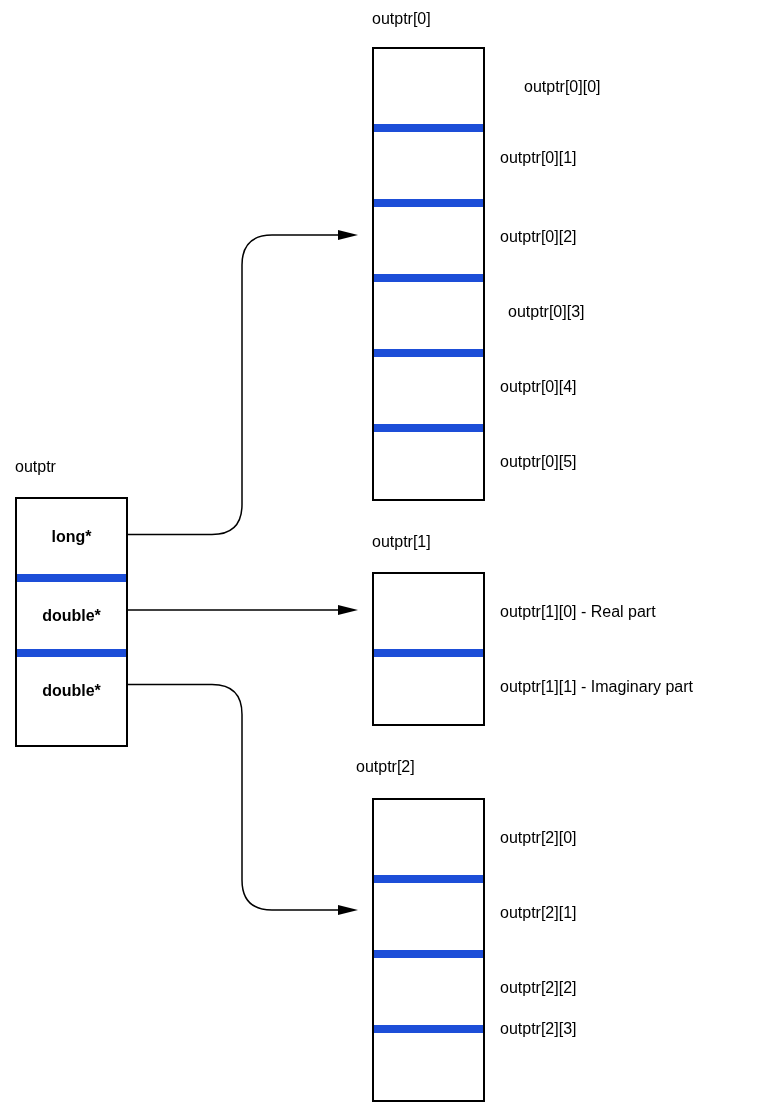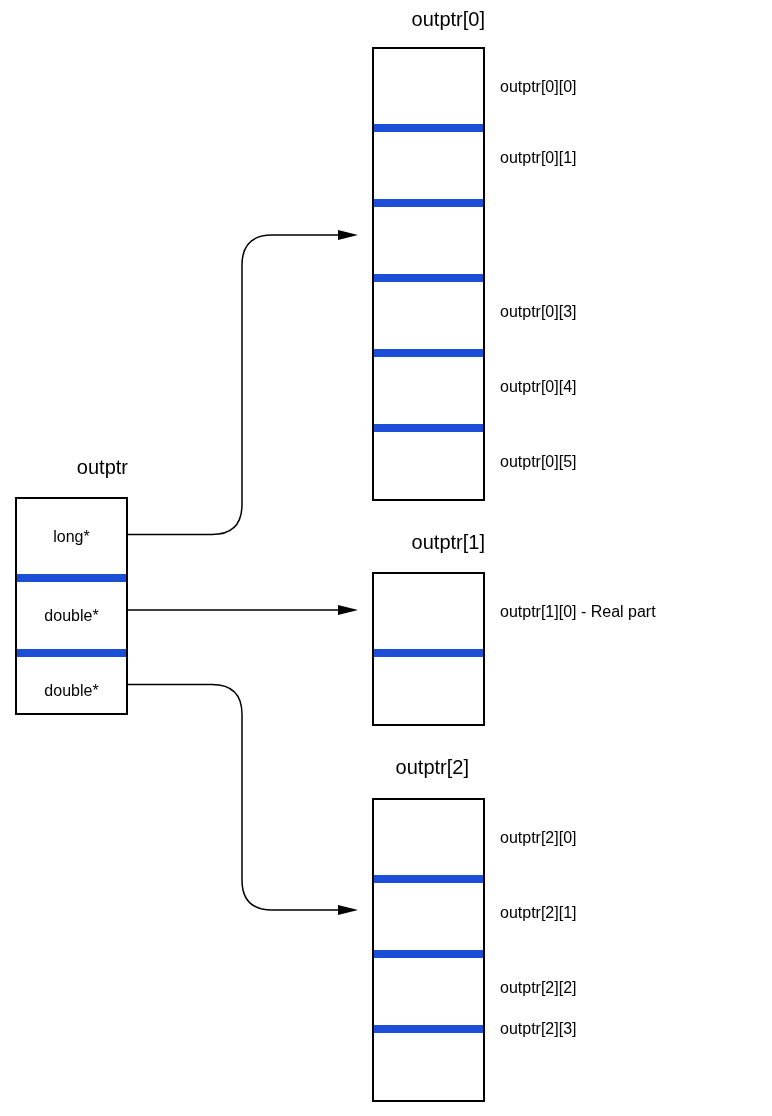--- a/index.html
+++ b/index.html
@@ -31,22 +31,22 @@
     display: flex;
     align-items: center;
     justify-content: center;
     font-size: 16px;
     white-space: nowrap;
   }
   .cell + .cell { border-top: 8px solid #1d4ed8; }
   .block-title {
     position: absolute;
     width: 113px;
-    text-align: right;
-    font-size: 20px;
+    text-align: left;
+    font-size: 16px;
     line-height: 18px;
     white-space: nowrap;
   }
   .cell-label {
     position: absolute;
     left: 500px;
     height: 75px;
     display: flex;
     align-items: center;
     font-size: 16px;
@@ -61,47 +61,49 @@
   <svg class="arrow-layer" width="772" height="1116" viewBox="0 0 772 1116" xmlns="http://www.w3.org/2000/svg">
     <path d="M 128 534.5 H 212 Q 242 534.5 242 504.5 V 265 Q 242 235 272 235 H 340" fill="none" stroke="#000000" stroke-width="1.5"></path>
     <polygon points="338,230 358,235 338,240" fill="#000000"></polygon>
     <path d="M 128 610 H 340" fill="none" stroke="#000000" stroke-width="1.5"></path>
     <polygon points="338,605 358,610 338,615" fill="#000000"></polygon>
     <path d="M 128 684.5 H 212 Q 242 684.5 242 714.5 V 880 Q 242 910 272 910 H 340" fill="none" stroke="#000000" stroke-width="1.5"></path>
     <polygon points="338,905 358,910 338,915" fill="#000000"></polygon>
   </svg>
 
   <div class="block-title" style="left:15px; top:458px;">outptr</div>
-  <div class="box" style="left:15px; top:497px; height:218px;">
+  <div class="box" style="left:15px; top:497px; height:250px;font-weight:bold;">
     <div class="cell">long*</div>
     <div class="cell">double*</div>
     <div class="cell">double*</div>
   </div>
 
   <div class="block-title" style="left:372px; top:10px;">outptr[0]</div>
   <div class="box" style="left:372px; top:47px; height:454px;">
     <div class="cell"></div>
     <div class="cell"></div>
     <div class="cell"></div>
     <div class="cell"></div>
     <div class="cell"></div>
     <div class="cell"></div>
   </div>
-  <div class="cell-label" style="top:49px;">outptr[0][0]</div>
+  <div class="cell-label" style="top:49px;margin-left:24px;">outptr[0][0]</div>
   <div class="cell-label" style="top:120px;">outptr[0][1]</div>
-  <div class="cell-label" style="top:274px;">outptr[0][3]</div>
+  <div class="cell-label" style="top:199px;">outptr[0][2]</div>
+  <div class="cell-label" style="top:274px;margin-left:8px;">outptr[0][3]</div>
   <div class="cell-label" style="top:349px;">outptr[0][4]</div>
   <div class="cell-label" style="top:424px;">outptr[0][5]</div>
 
   <div class="block-title" style="left:372px; top:533px;">outptr[1]</div>
   <div class="box" style="left:372px; top:572px; height:154px;">
     <div class="cell"></div>
     <div class="cell"></div>
   </div>
   <div class="cell-label" style="top:574px;">outptr[1][0] - Real part</div>
+  <div class="cell-label" style="top:649px;">outptr[1][1] - Imaginary part</div>
 
   <div class="block-title" style="left:356px; top:758px;">outptr[2]</div>
   <div class="box" style="left:372px; top:798px; height:304px;">
     <div class="cell"></div>
     <div class="cell"></div>
     <div class="cell"></div>
     <div class="cell"></div>
   </div>
   <div class="cell-label" style="top:800px;">outptr[2][0]</div>
   <div class="cell-label" style="top:875px;">outptr[2][1]</div>

